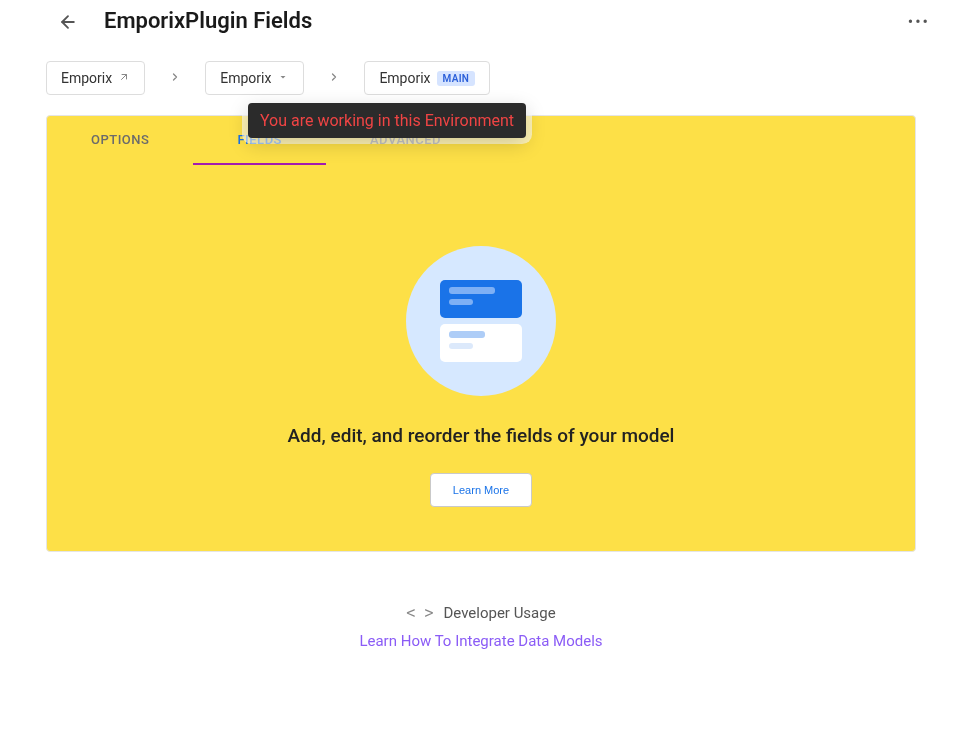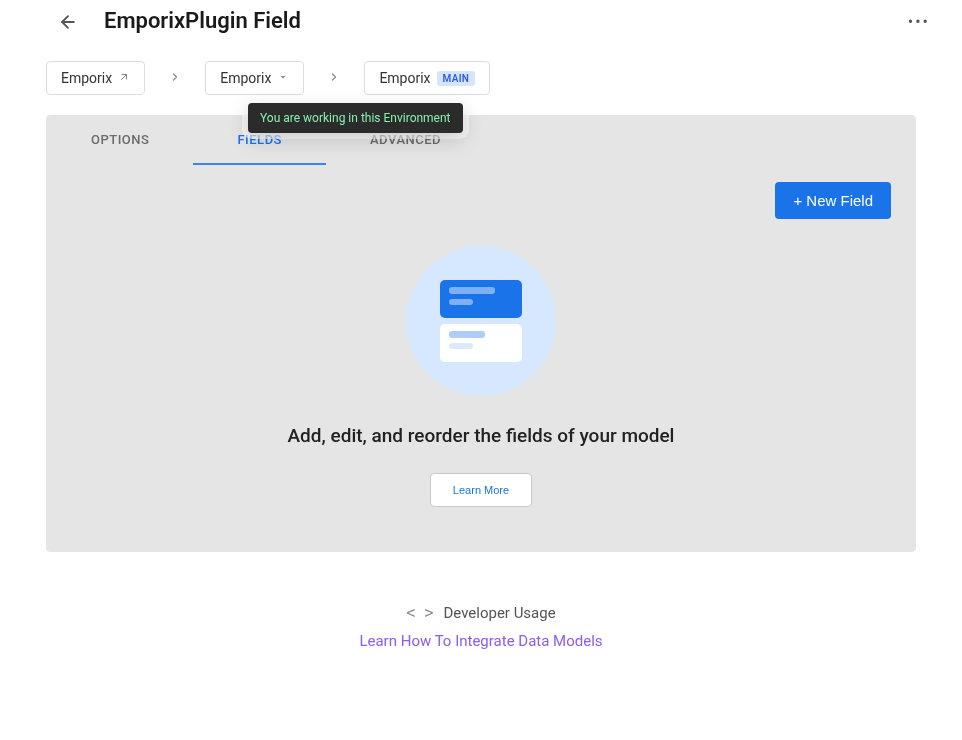--- a/index.html
+++ b/index.html
@@ -81,50 +81,50 @@
       font-weight: 600;
       padding: 2px 6px;
       border-radius: 3px;
       letter-spacing: 0.3px;
     }
     .tooltip-env {
       position: absolute;
       left: 248px;
       top: 62px;
       background: #2b2b2b;
-      color: #86efac;
-      font-size: 12px;
+      color: #ef4444;
+      font-size: 16px;
       padding: 8px 12px;
       border-radius: 4px;
       box-shadow: 0 6px 20px rgba(0,0,0,0.18), 0 0 0 6px rgba(255,255,255,0.6);
       z-index: 10;
     }
     .panel {
       margin: 0 46px;
       border: 1px solid #e5e5e5;
       border-radius: 4px;
-      background: #e5e5e5;
+      background: #fde047;
     }
     .tabs {
       display: flex;
       border-bottom: 1px solid transparent;
     }
     .tab {
       flex: 0 0 auto;
       padding: 16px 44px;
       font-size: 13px;
       font-weight: 500;
       letter-spacing: 0.5px;
       color: #6b6b6b;
       cursor: pointer;
       text-align: center;
     }
     .tab.active {
       color: #1a73e8;
-      border-bottom: 2px solid #3b82f6;
+      border-bottom: 2px solid #a21caf;
     }
     .panel-body {
       padding: 20px 24px 44px;
       position: relative;
     }
     .new-field-btn {
       position: absolute;
       right: 24px;
       top: 16px;
       background: #1a73e8;
@@ -221,21 +221,21 @@
 </head>
 <body>
 
 <div class="header">
   <div class="back-arrow">
     <svg width="20" height="20" viewBox="0 0 24 24" fill="none" stroke="currentColor" stroke-width="2.2" stroke-linecap="round" stroke-linejoin="round">
         <line x1="19" y1="12" x2="5" y2="12"></line>
         <polyline points="12 19 5 12 12 5"></polyline>
       </svg>
   </div>
-  <h1 class="page-title">EmporixPlugin Field</h1>
+  <h1 class="page-title">EmporixPlugin Fields</h1>
   <div class="kebab">•••</div>
 </div>
 
 <div class="breadcrumb-row">
   <div class="crumb">
     <span>Emporix</span>
     <span class="external-icon">
       <svg width="12" height="12" viewBox="0 0 24 24" fill="none" stroke="currentColor" stroke-width="2" stroke-linecap="round">
           <path d="M7 17L17 7"></path>
           <path d="M8 7h9v9"></path>
@@ -267,21 +267,20 @@
   <div class="tooltip-env">You are working in this Environment</div>
 </div>
 
 <div class="panel">
   <div class="tabs">
     <div class="tab">OPTIONS</div>
     <div class="tab active">FIELDS</div>
     <div class="tab">ADVANCED</div>
   </div>
   <div class="panel-body">
-    <button class="new-field-btn">+ New Field</button>
     <div class="empty-state">
       <div class="illus-circle">
         <div class="illus-card blue">
           <div class="illus-line1b"></div>
           <div class="illus-line2b"></div>
         </div>
         <div class="illus-card white">
           <div class="illus-line1w"></div>
           <div class="illus-line2w"></div>
         </div>

